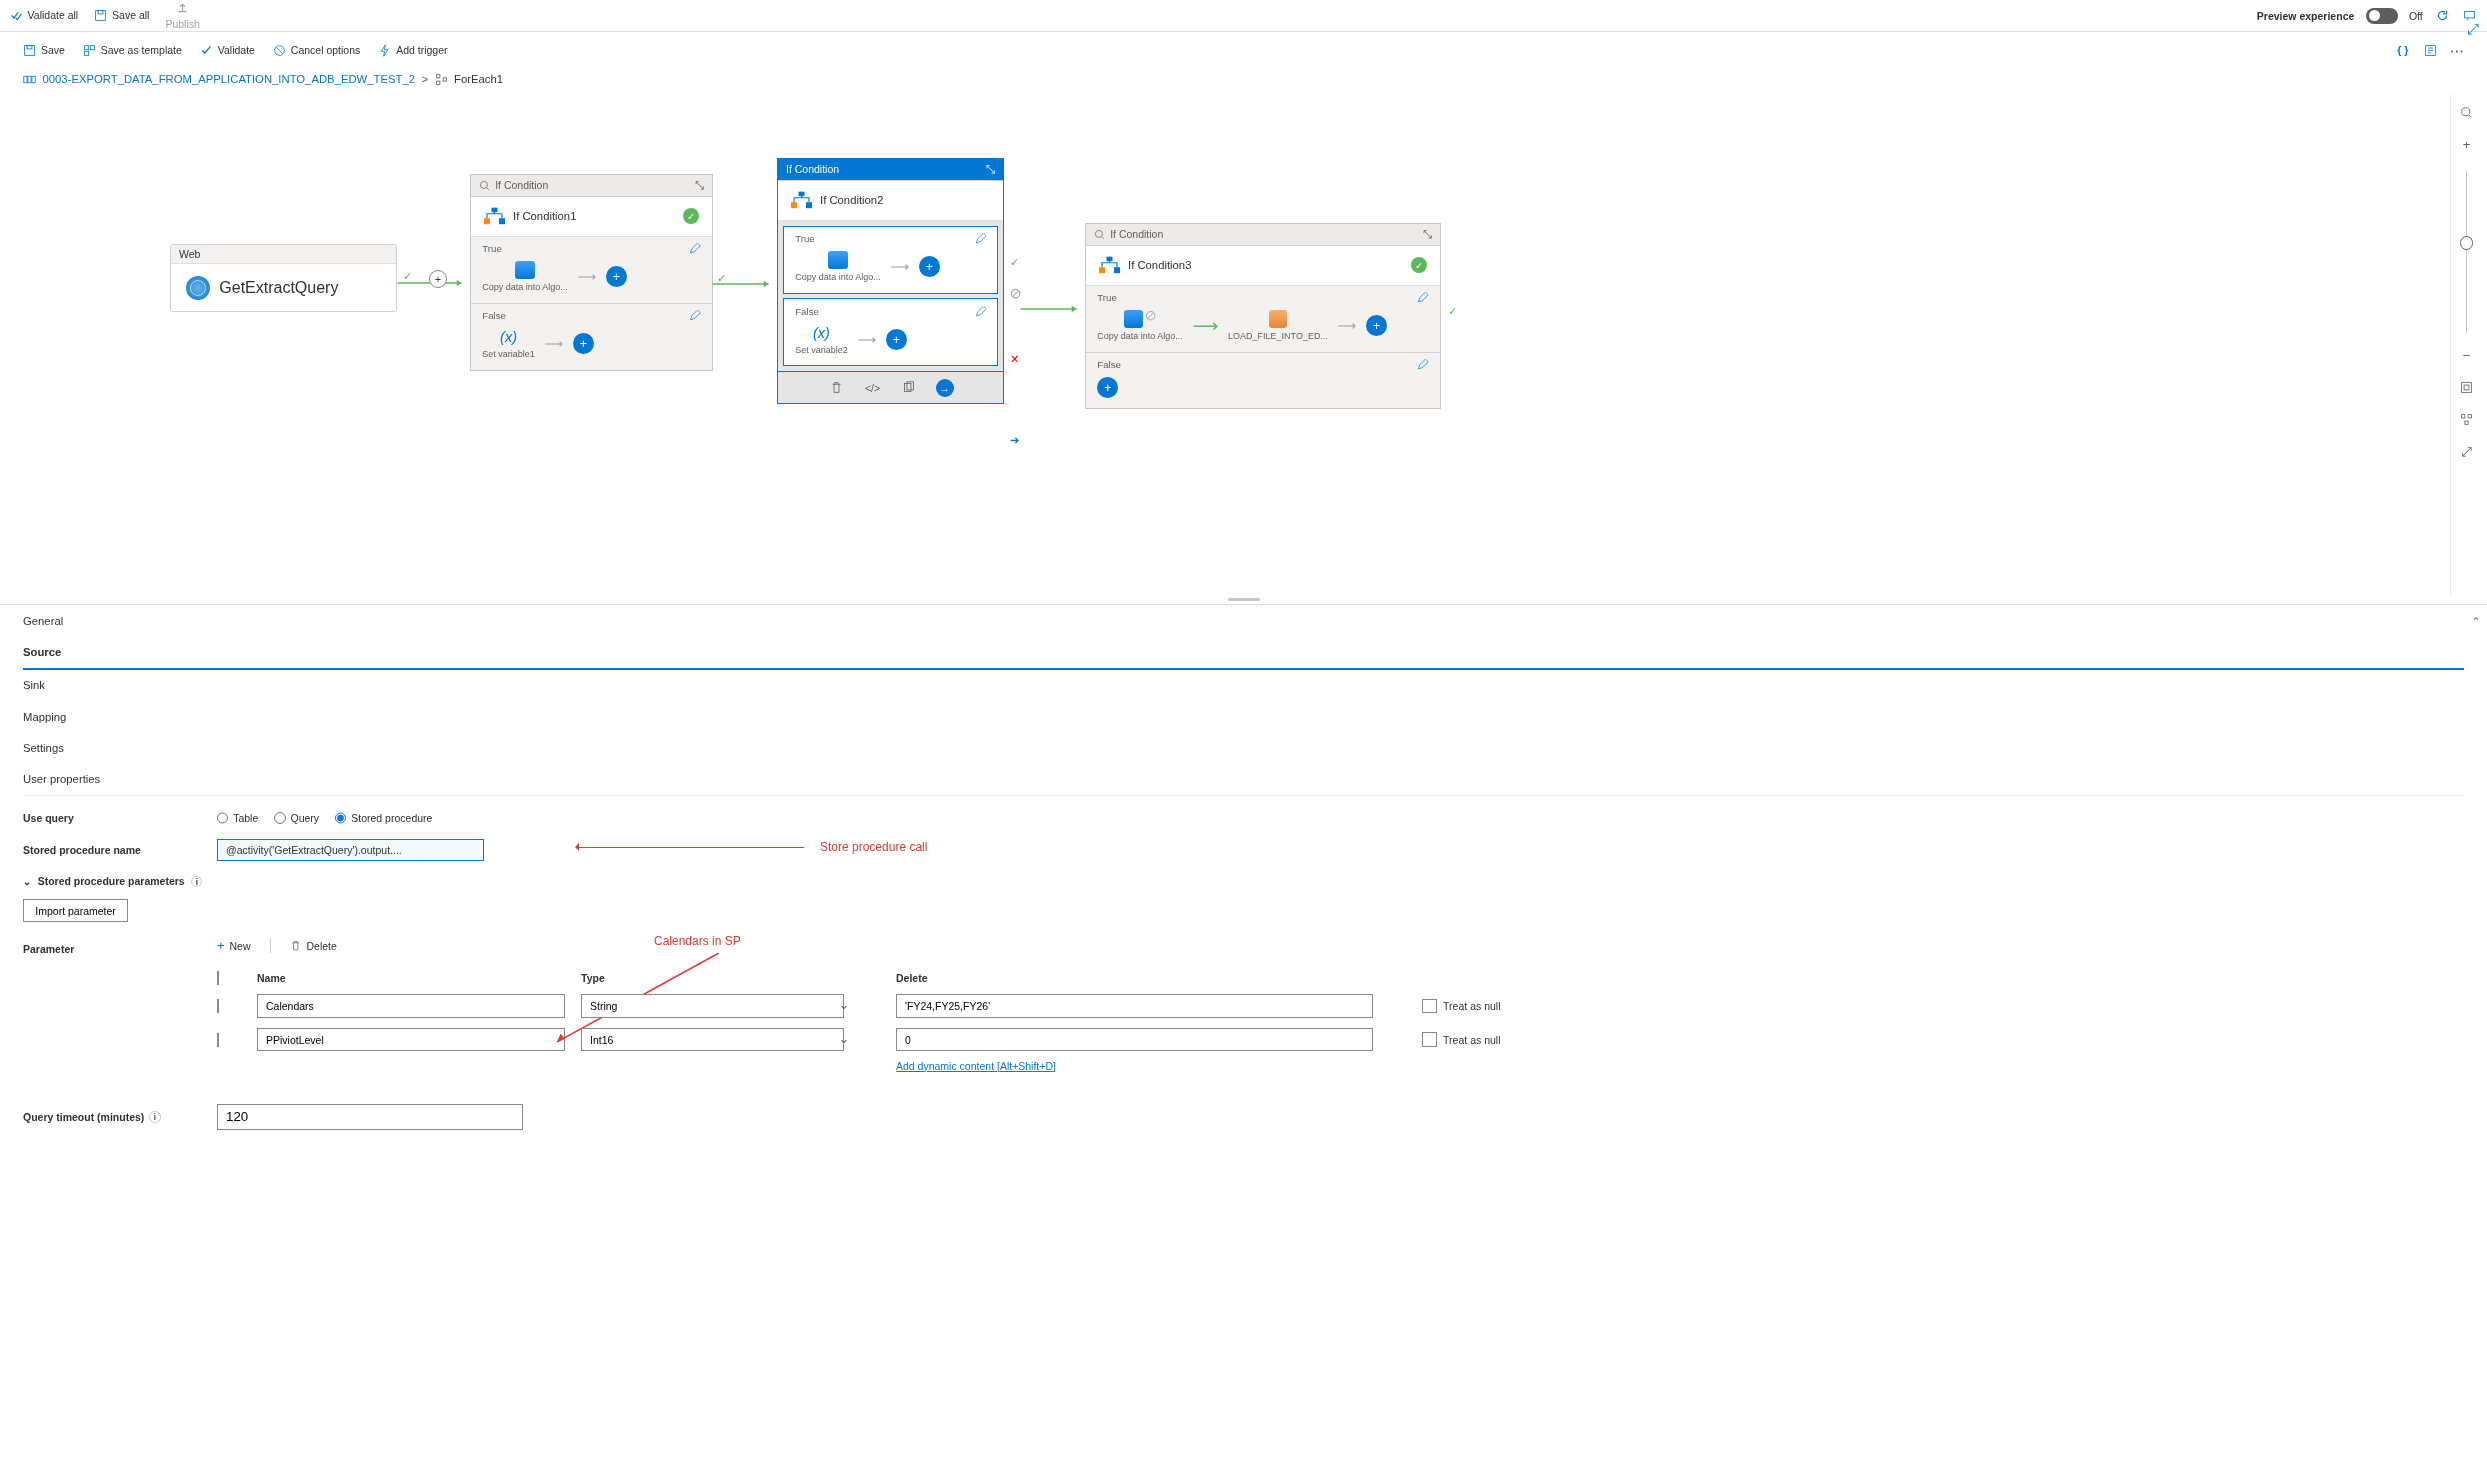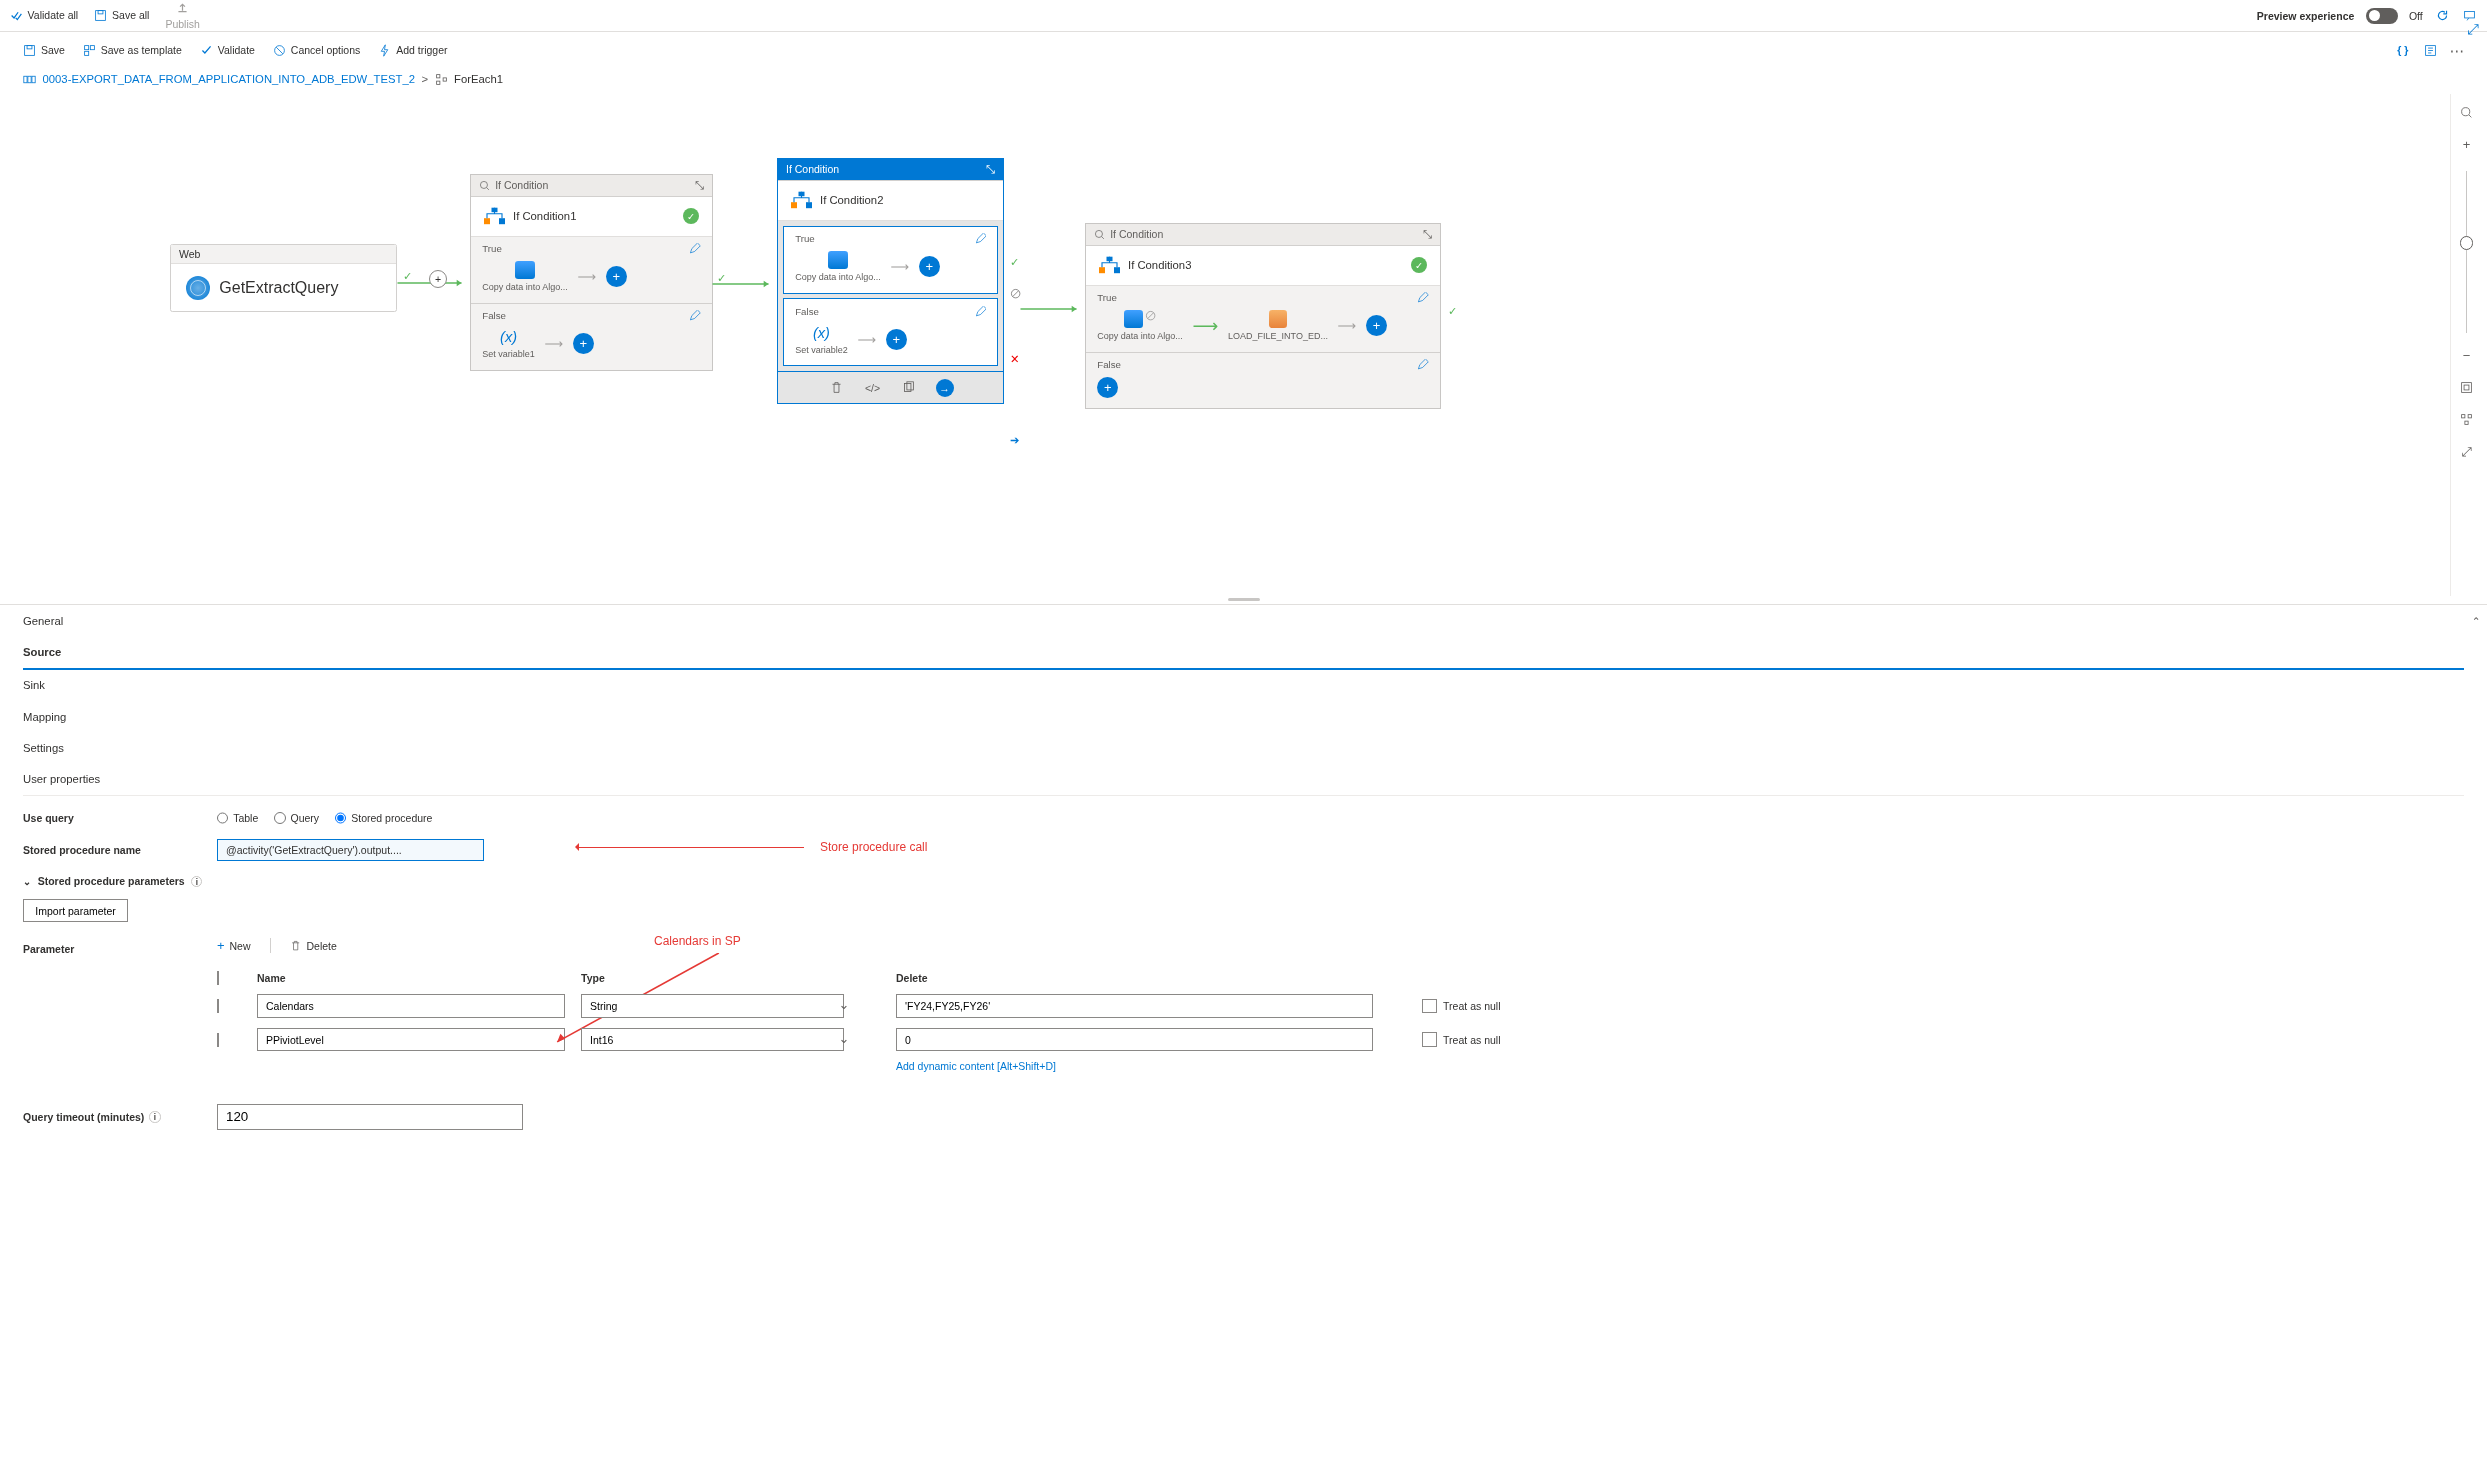--- a/index.html
+++ b/index.html
@@ -105,21 +105,21 @@
 
 .btn-outline{ border:0.8px solid #8a8886; background:#fff; padding:4.9px 11.3px; font-size:10.5px; cursor:pointer;}
 .pt-head, .pt-row{ display:grid; grid-template-columns:40px 324px 291px 24px 502px 24px 113px; align-items:center; gap:0; padding:4.9px 0;}
 .pt-head{ font-weight:600; border-top:0.8px solid #fff;}
 .pt-cell input[type=text], .pt-cell select{ width:95%; padding:4.9px 8px; border:0.8px solid #8a8886; font-size:10.5px; background:#fff;}
 .select-wrap{ position:relative; width:95%;}
 .select-wrap::after{content:'⌄'; position:absolute; right:8px; top:3.2px; color:#605e5c; pointer-events:none; font-size:13px;}
 .checkbox{ width:14.6px; height:14.6px; border:0.8px solid #8a8886;}
 .treat-null{ display:flex; align-items:center; gap:6.5px;}
 
-.dyn-link{ margin-left:0px; color:#0078d4; font-size:10.5px; margin-top:3.2px;}
+.dyn-link{ margin-left:0px; color:#0078d4; font-size:10.5px; margin-top:3.2px;text-decoration:underline;}
 
 
 .anno{ position:absolute; color:#e53935; font-size:12px; display:flex; align-items:center;}
 .anno .arrow-line{ height:1.6px; background:#e53935; position:relative;}
 .anno .arrow-line::before{content:''; position:absolute; left:-6.5px; top:-3.2px; border:4px solid transparent; border-right-color:#e53935;}
 
 svg{ display:block;}
 </style>
 </head>
 <body>

